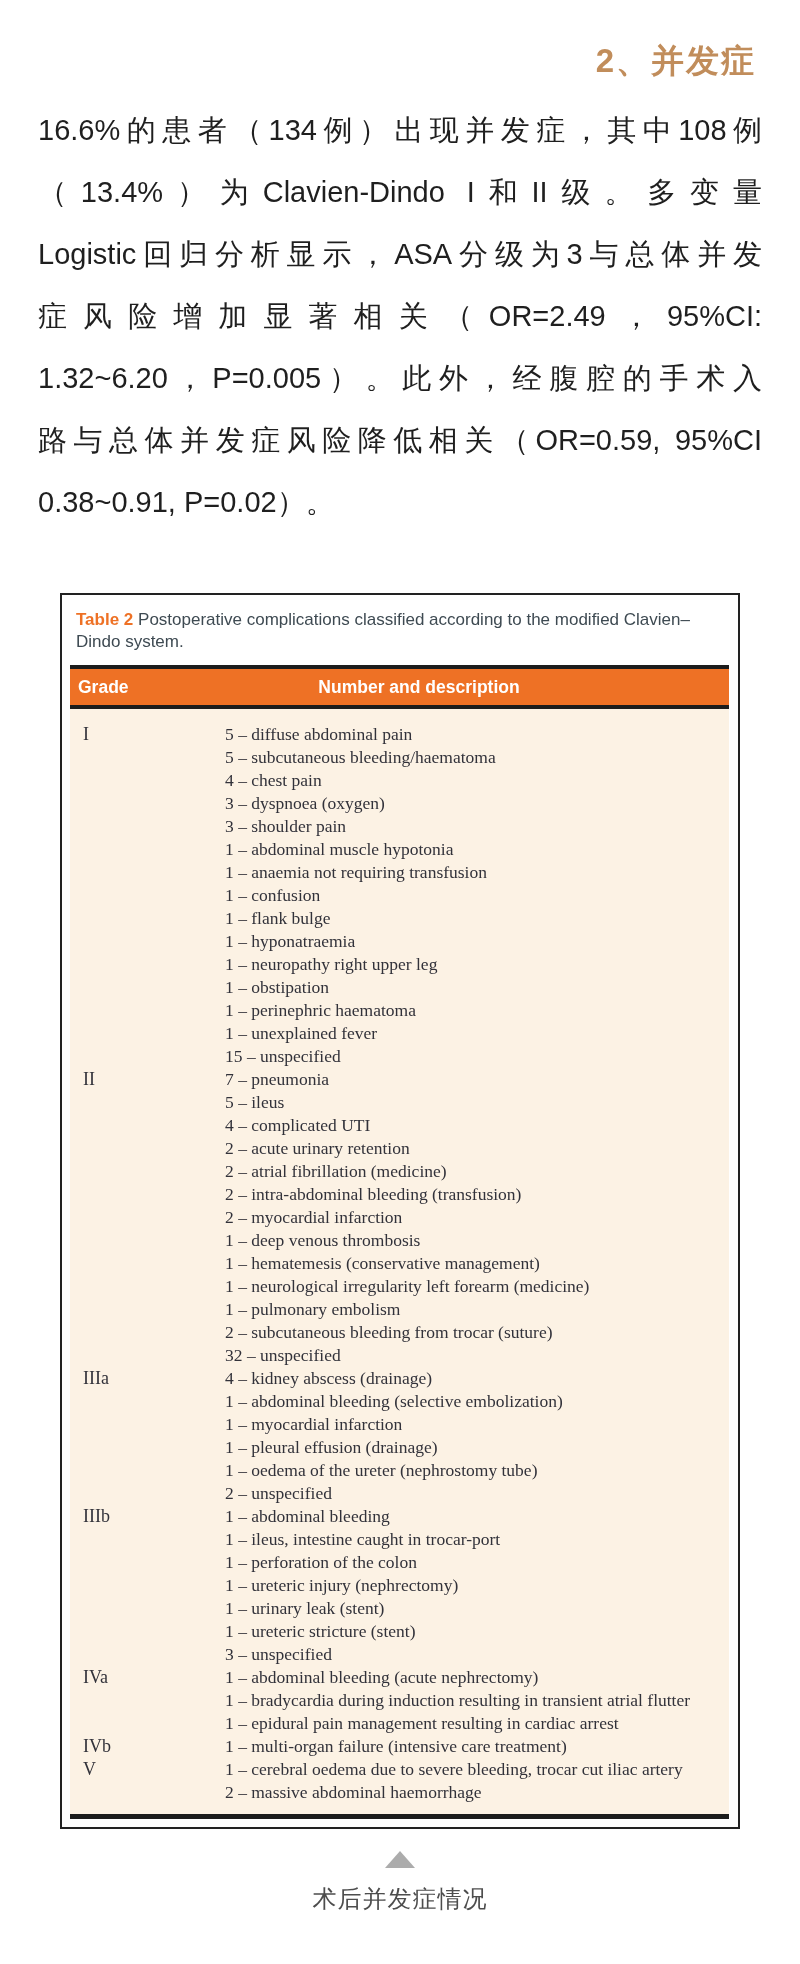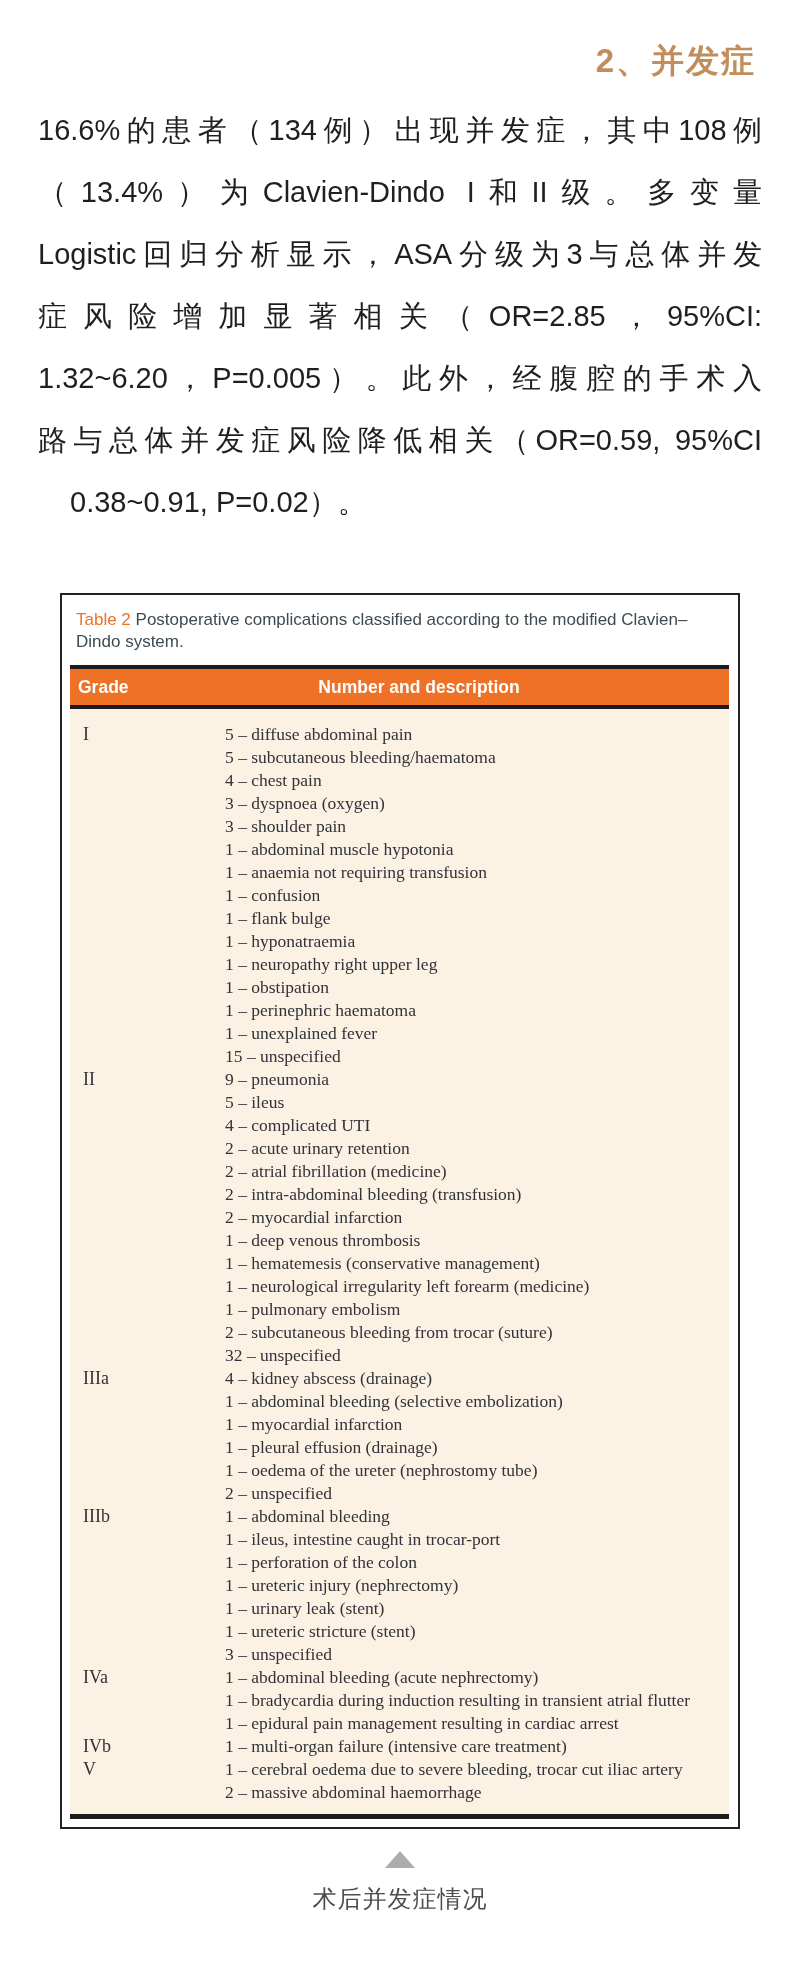--- a/index.html
+++ b/index.html
@@ -23,32 +23,32 @@
   .heading{
     margin:38px 44px 0 52px;
     font-size:33px;font-weight:bold;color:var(--tan);
     letter-spacing:2px;line-height:46px;text-align:right;
   }
   .para{margin:15px 38px 0 38px;color:var(--ink);}
   .para .jline{
     font-size:29px;line-height:62px;
     text-align:justify;text-align-last:justify;
   }
-  .para .lline{font-size:29px;line-height:62px;text-align:left;margin-left:32px;}
+  .para .lline{font-size:29px;line-height:62px;text-align:left;}
 
   .figure{
     width:680px;margin:60px 0 0 60px;
     border:2px solid #222222;background:#ffffff;
     padding:12px 9px 8px 8px;
   }
   .fig-title{
     margin:2px 6px 12px 6px;
     font-size:17px;line-height:22px;color:var(--slate);
   }
-  .fig-title .tbl-label{color:var(--orange);font-weight:normal;margin-top:16px;}
+  .fig-title .tbl-label{color:var(--orange);font-weight:bold;margin-top:16px;}
   .tbl-header{
     display:flex;align-items:center;
     height:44px;background:var(--orange);
     border-top:4px solid var(--rule);border-bottom:4px solid var(--rule);
     color:#ffffff;font-weight:bold;font-size:17.5px;
   }
   .th-grade{width:155px;padding-left:8px;}
   .th-desc{flex:1;text-align:center;padding-right:116px;}
   .tbl-body{
     background:var(--cream);
@@ -81,21 +81,21 @@
 </style>
 </head>
 <body>
 
 <h2 class="heading">2、并发症</h2>
 
 <div class="para" id="paragraph">
     <div class="jline">16.6%的患者（134例）出现并发症，其中108例</div>
     <div class="jline">（13.4%）为Clavien-Dindo I和II级。多变量</div>
     <div class="jline">Logistic回归分析显示，ASA分级为3与总体并发</div>
-    <div class="jline">症风险增加显著相关（OR=2.85，95%CI:</div>
+    <div class="jline">症风险增加显著相关（OR=2.49，95%CI:</div>
     <div class="jline">1.32~6.20，P=0.005）。此外，经腹腔的手术入</div>
     <div class="jline">路与总体并发症风险降低相关（OR=0.59, 95%CI</div>
     <div class="lline">0.38~0.91, P=0.02）。</div>
   </div>
 
 <div class="figure">
   <div class="fig-title">
     <span class="tbl-label">Table 2</span>
     <span>Postoperative complications classified according to the modified Clavien–Dindo system.</span>
   </div>
@@ -120,21 +120,21 @@
           <div class="titem">1 – neuropathy right upper leg</div>
           <div class="titem">1 – obstipation</div>
           <div class="titem">1 – perinephric haematoma</div>
           <div class="titem">1 – unexplained fever</div>
           <div class="titem">15 – unspecified</div>
         </div>
       </div>
       <div class="tgroup">
         <div class="tgrade">II</div>
         <div class="titems">
-          <div class="titem">9 – pneumonia</div>
+          <div class="titem">7 – pneumonia</div>
           <div class="titem">5 – ileus</div>
           <div class="titem">4 – complicated UTI</div>
           <div class="titem">2 – acute urinary retention</div>
           <div class="titem">2 – atrial fibrillation (medicine)</div>
           <div class="titem">2 – intra-abdominal bleeding (transfusion)</div>
           <div class="titem">2 – myocardial infarction</div>
           <div class="titem">1 – deep venous thrombosis</div>
           <div class="titem">1 – hematemesis (conservative management)</div>
           <div class="titem">1 – neurological irregularity left forearm (medicine)</div>
           <div class="titem">1 – pulmonary embolism</div>

